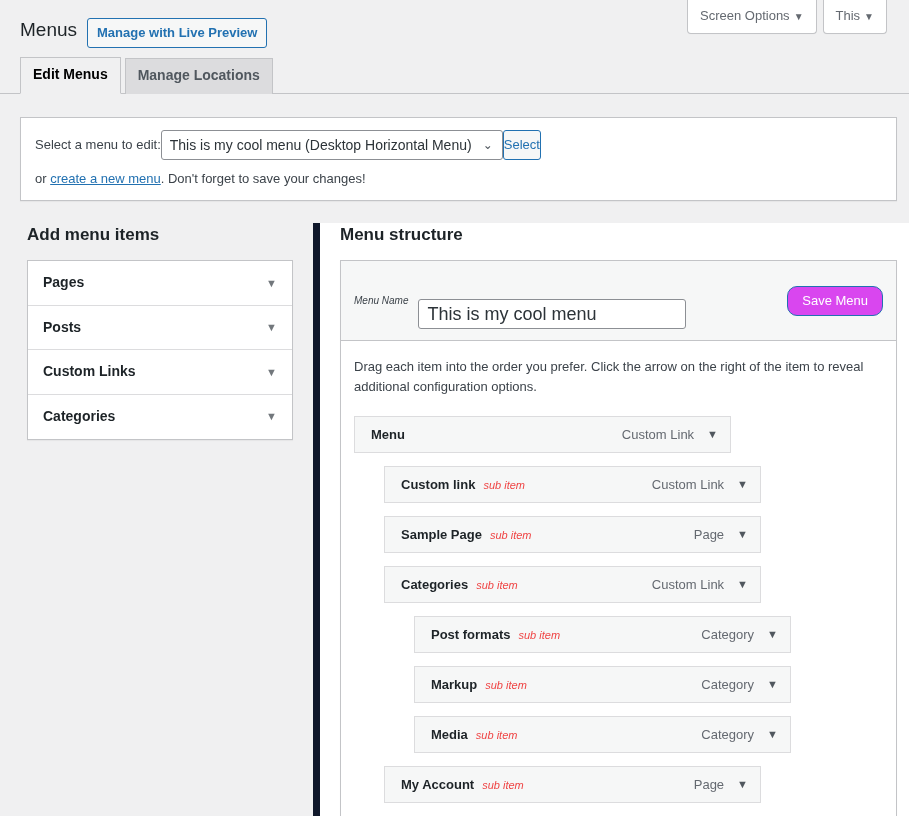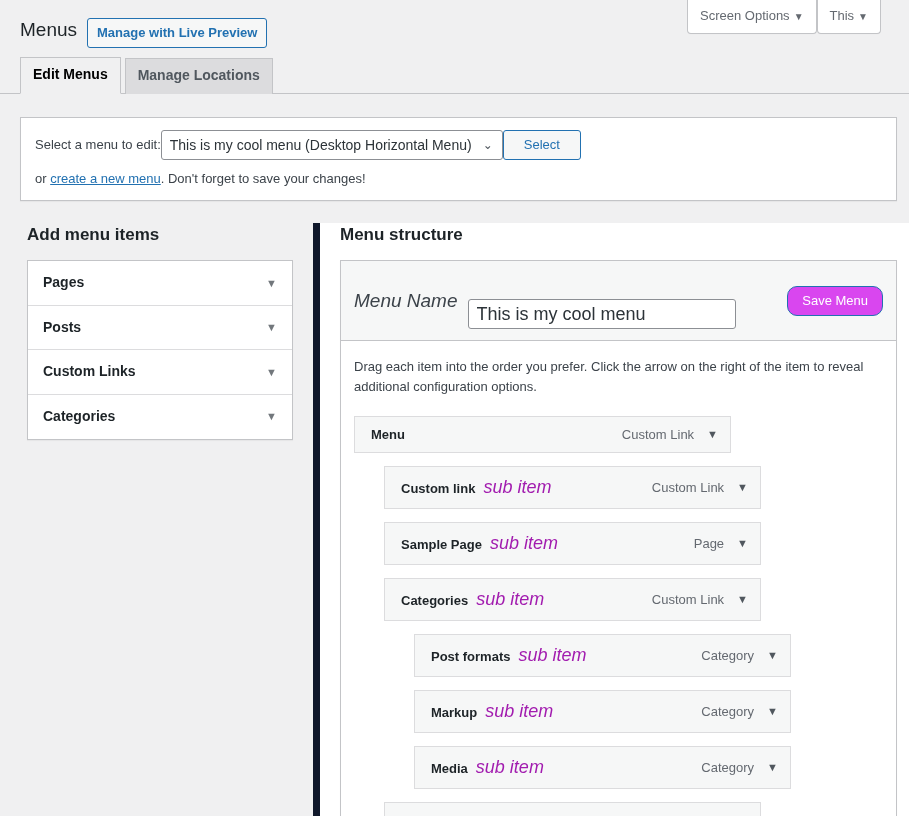--- a/index.html
+++ b/index.html
@@ -15,22 +15,23 @@
     font-family: "Liberation Sans", sans-serif;
     font-size: 13px;
     color: #3c434a;
     position: relative;
   }
 
   
   .screen-meta-links {
     position: absolute;
     top: 0;
-    right: 28px;
-    display: flex;
+    right: 22px;
+    display: flex;
+    gap: 6px;
   }
   .screen-meta-toggle {
     background: #fff;
     border: 1px solid #c3c4c7;
     border-top: none;
     border-radius: 0 0 4px 4px;
     padding: 5px 12px 6px 12px;
     font-size: 13px;
     line-height: 1.7;
     color: #646970;
@@ -145,21 +146,21 @@
     font-size: 12px;
   }
   .btn-secondary {
     background: #f6f7f7;
     border: 1px solid #2271b1;
     border-radius: 3px;
     color: #2271b1;
     font-size: 13px;
     font-family: "Liberation Sans", sans-serif;
     line-height: 1.6;
-    padding: 4px 20px;
+    padding: 4px 0;
     height: 30px;
     cursor: pointer;
   }
   .menu-hint-row {
     margin-top: 11px;
     font-size: 13px;
     color: #3c434a;
   }
   .menu-hint-row a {
     color: #2271b1;
@@ -239,21 +240,21 @@
     align-items: center;
     justify-content: space-between;
   }
   .menu-name-left {
     display: flex;
     align-items: center;
     gap: 10px;
   }
   .menu-name-label {
     font-style: italic;
-    font-size: 19px;
+    font-size: 10px;
     color: #3c434a;
   }
   .menu-name-input {
     border: 1px solid #8c8f94;
     border-radius: 3px;
     padding: 4px 8px;
     font-size: 18px;
     font-family: "Liberation Sans", sans-serif;
     color: #2c3338;
     width: 268px;
@@ -310,22 +311,22 @@
     gap: 8px;
     font-size: 13px;
   }
   .menu-item-name {
     font-weight: bold;
     color: #1d2327;
   }
   .menu-item-sub {
     font-style: italic;
     font-weight: normal;
-    color: #a21caf;
-    font-size: 18px;
+    color: #ef4444;
+    font-size: 11px;
   }
   .menu-item-right {
     display: flex;
     align-items: center;
     gap: 13px;
   }
   .menu-item-type {
     color: #646970;
     font-size: 13px;
   }

